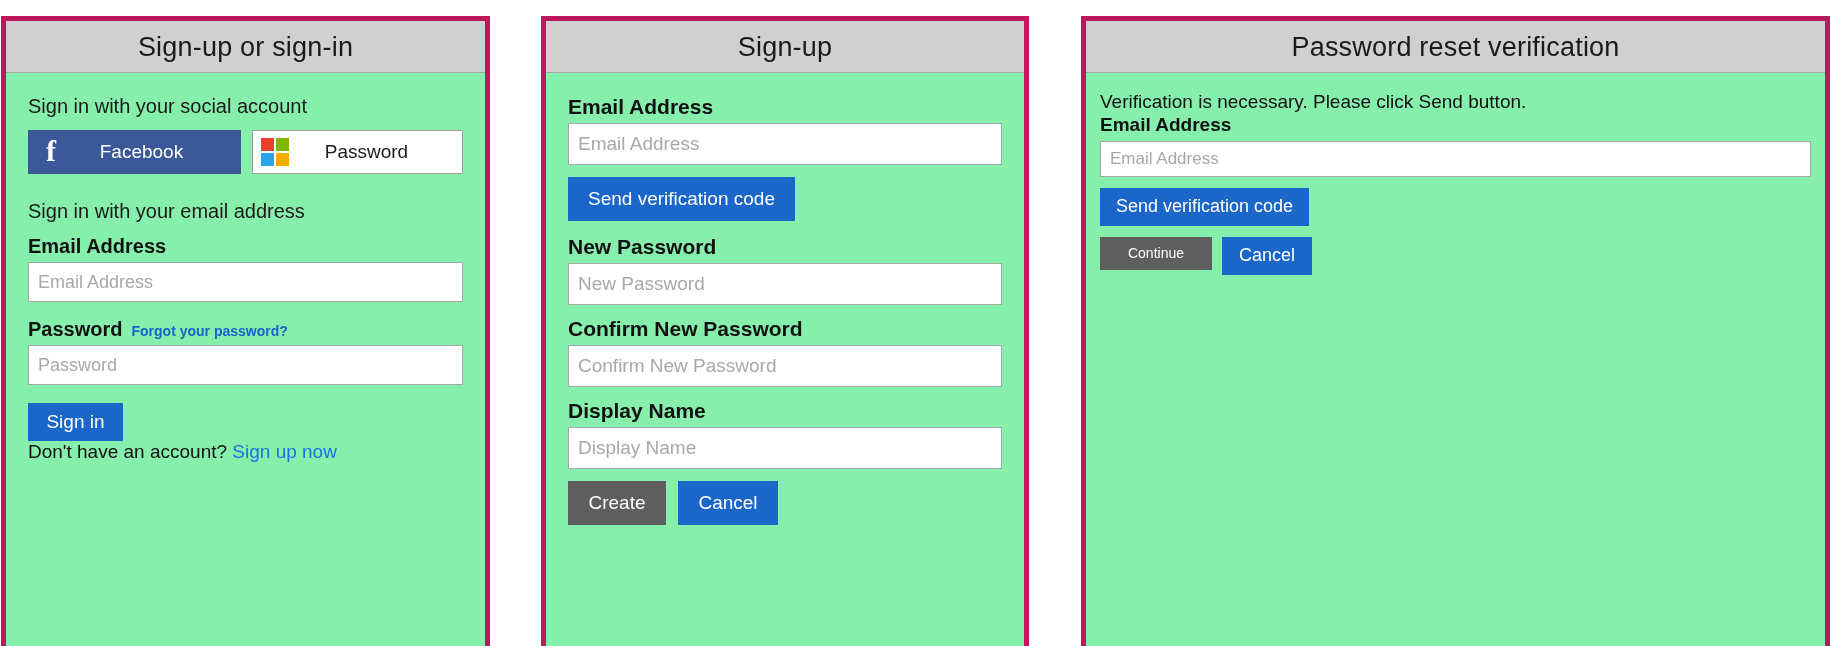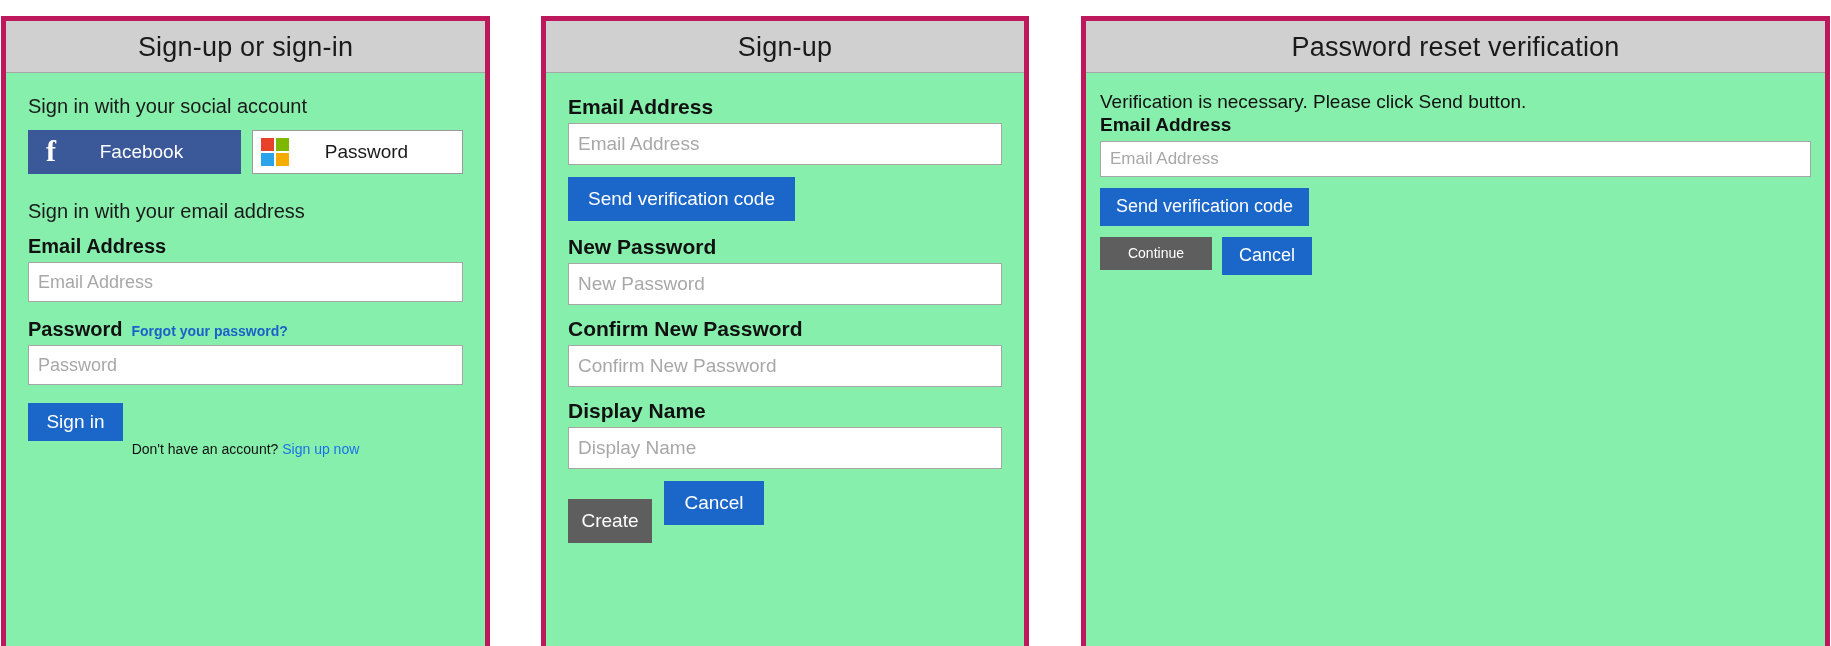--- a/index.html
+++ b/index.html
@@ -197,23 +197,22 @@
   .btn-primary { background: #1b66c9; }
   .btn-secondary { background: #5e5e5e; }
 
   #btn-signin {
     width: 95px;
     height: 38px;
     margin-top: 2px;
   }
 
   .bottom-line {
-    font-size: 14px;
+    font-size: 19px;
     color: #111111;
-    text-align: center;
   }
   .bottom-line .link {
     color: #1b72e8;
     text-decoration: none;
     cursor: pointer;
   }
 
   
   #panel-signup .panel-body { padding: 22px 22px 0 22px; }
   #panel-signup .field-label { font-size: 21px; }
@@ -223,21 +222,21 @@
     height: 44px;
     padding: 0 20px;
     margin-bottom: 14px;
   }
 
   .button-row {
     display: flex;
     gap: 12px;
     margin-top: 10px;
   }
-  #btn-create { width: 84px; height: 44px; margin-top: 18px; }
+  #btn-create { width: 98px; height: 44px; }
   #btn-cancel-signup { width: 100px; height: 44px; }
 
   
   #panel-reset .panel-body { padding: 18px 14px 0 14px; }
 
   .reset-note {
     font-size: 19px;
     color: #111111;
     margin: 0 0 1px 0;
     line-height: 1.15;

